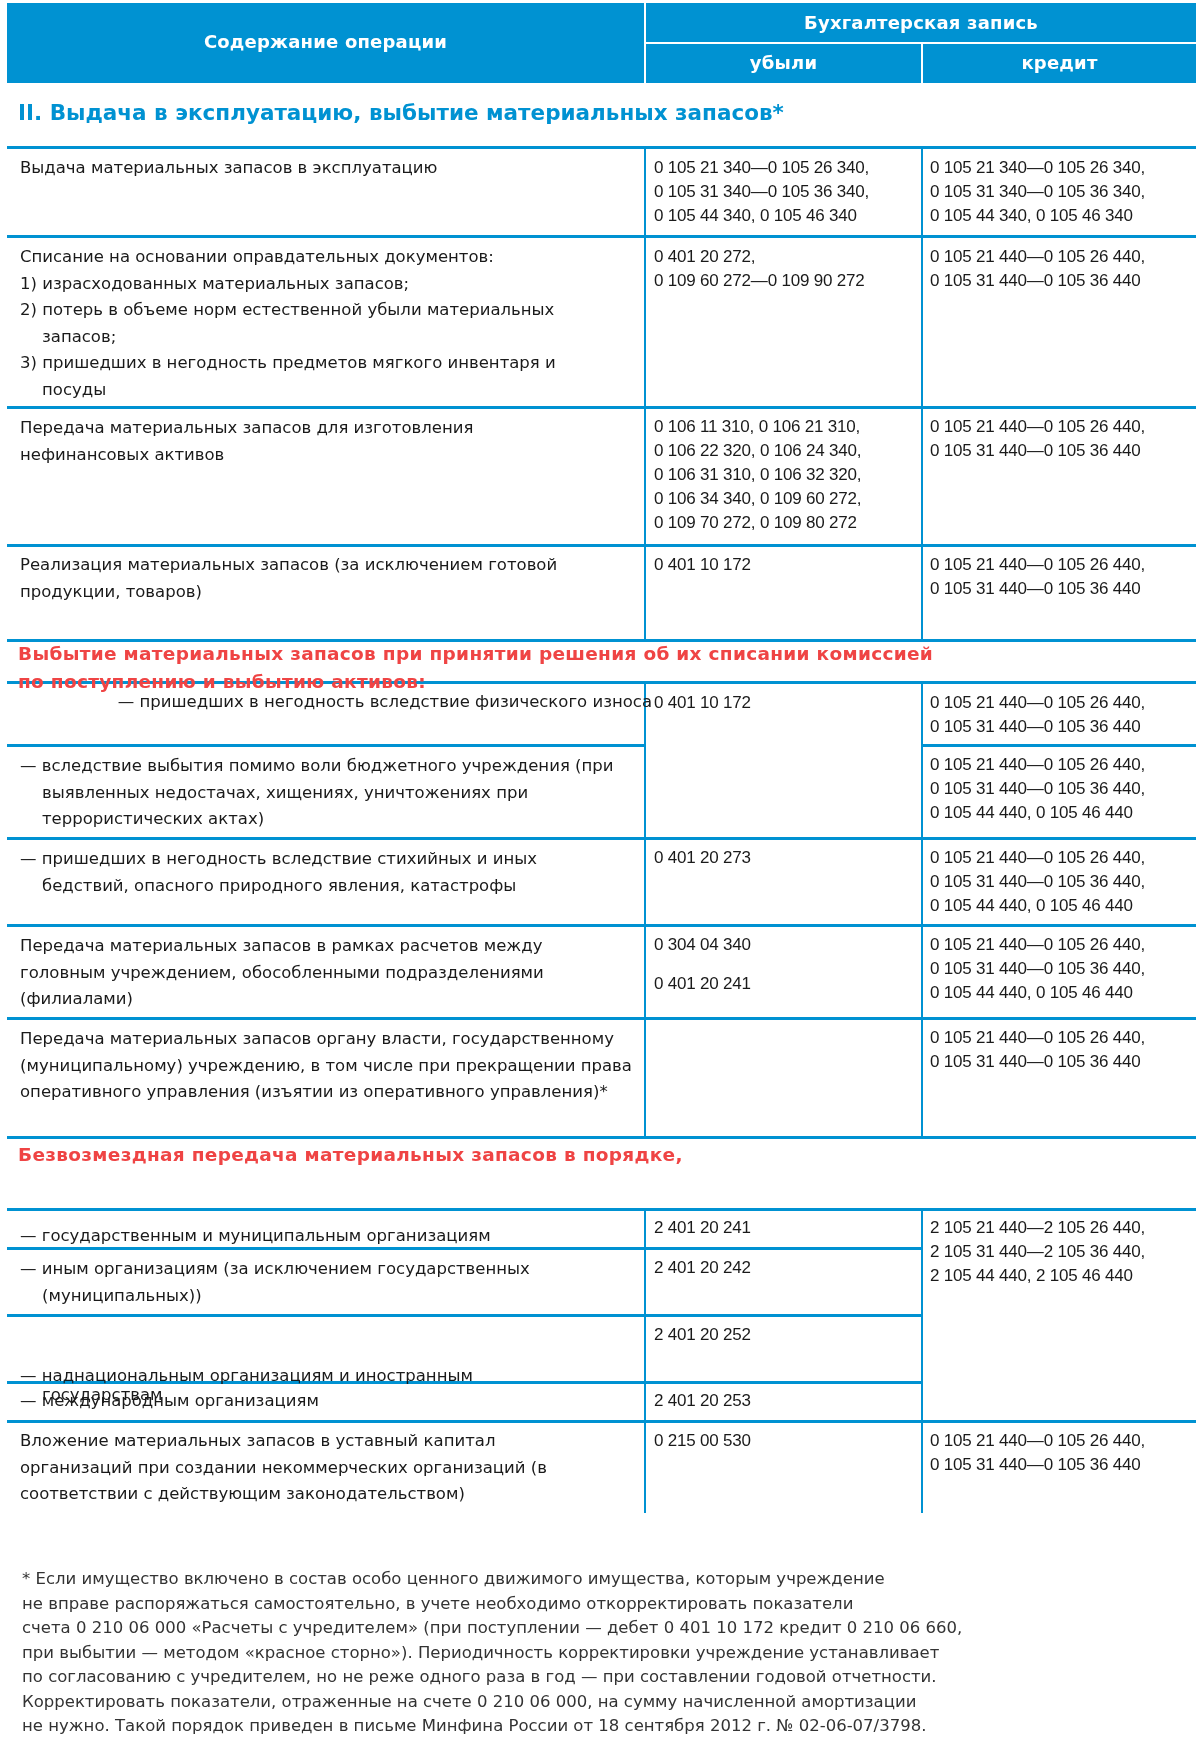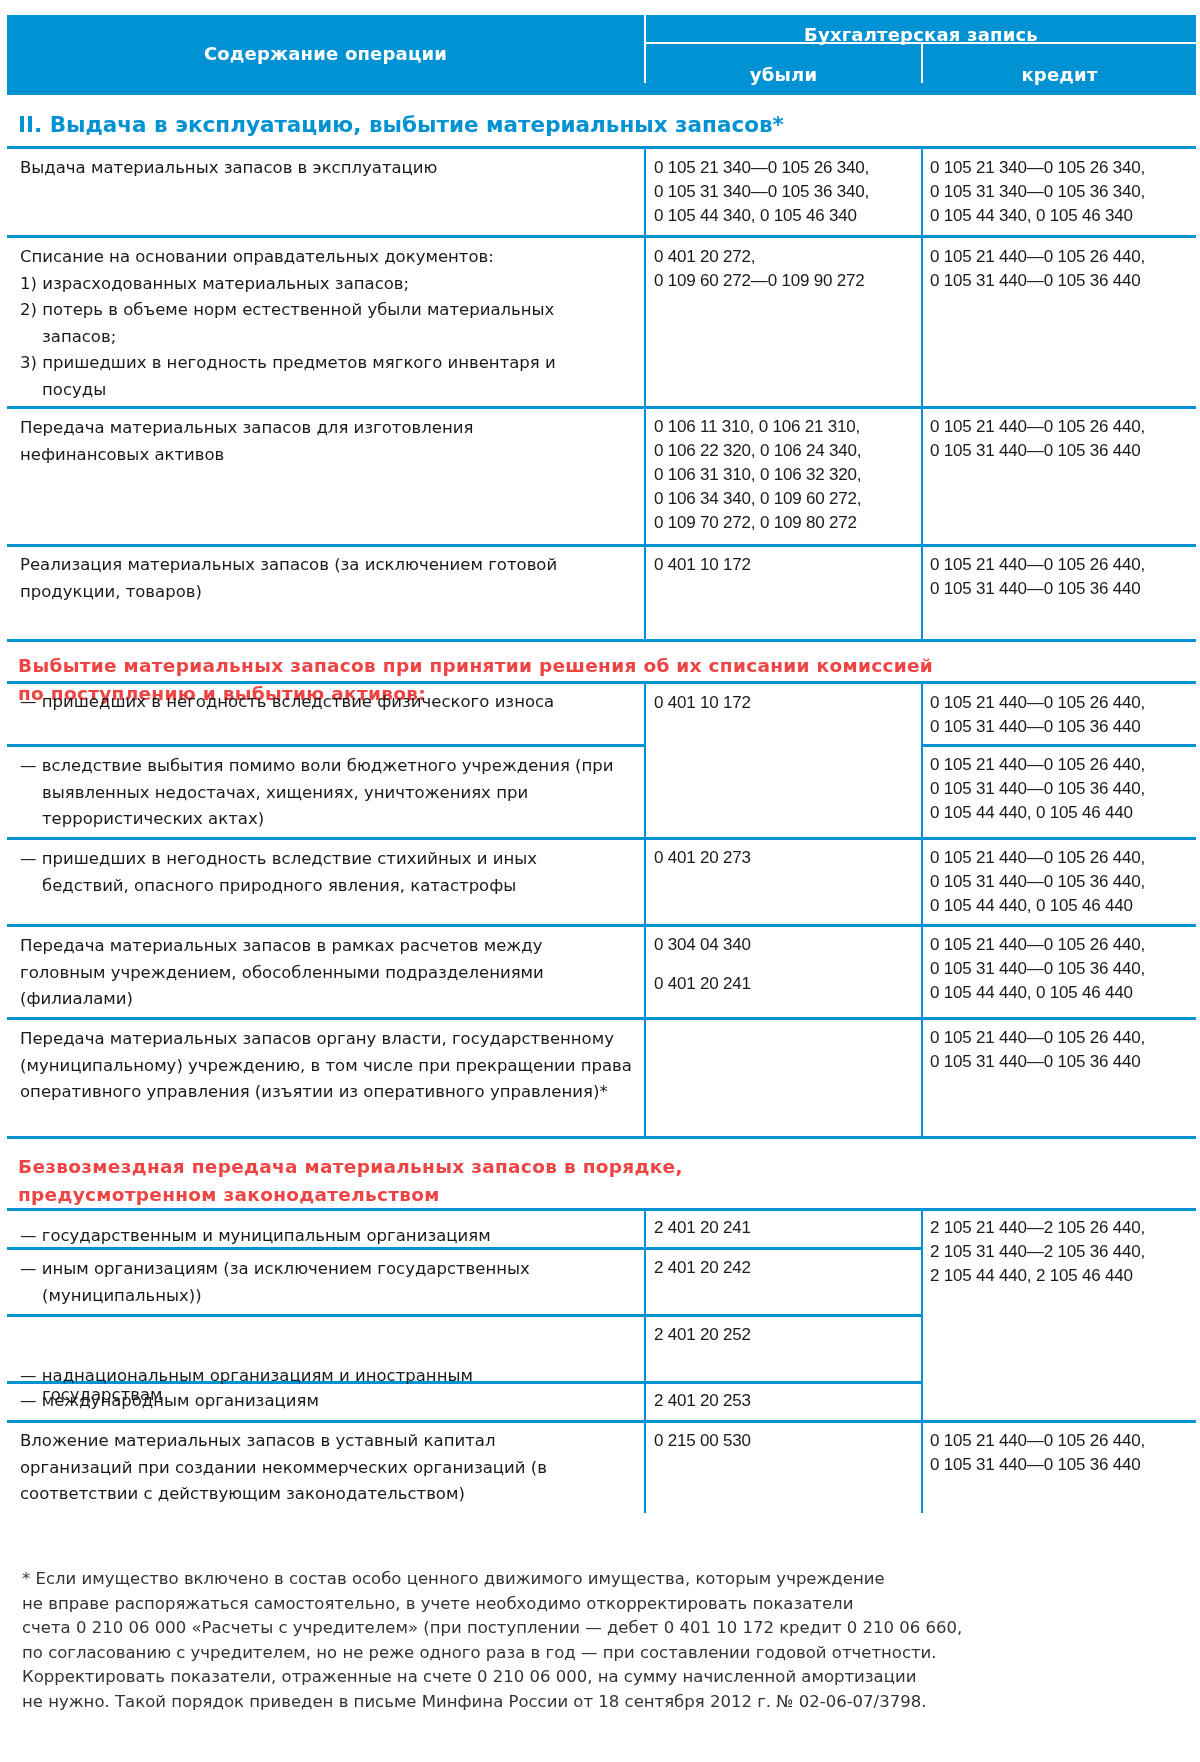--- a/index.html
+++ b/index.html
@@ -1,18 +1,18 @@
 <!DOCTYPE html>
 <html><head>
 <meta charset="utf-8">
 <style>
   html, body { margin: 0; padding: 0; background: #ffffff; }
   body { width: 1200px; height: 1762px; position: relative; overflow: hidden;
          font-family: "DejaVu Sans", "Liberation Sans", sans-serif; color: #1a1a1a; }
-  .abs { position: absolute; margin-top: 12px; }
+  .abs { position: absolute; }
   .hdr { background: #0092d2; }
   .hdr-text { color: #ffffff; font-weight: bold; font-size: 18px; text-align: center; letter-spacing: 0.2px; }
   .hline { position: absolute; height: 3px; background: #0092d2; }
   .vline { position: absolute; width: 2px; background: #0092d2; }
   .hdr-vline { position: absolute; width: 2px; background: #ffffff; }
   .hdr-hline { position: absolute; height: 2px; background: #ffffff; }
   .section-title { color: #0092d2; font-weight: bold; font-size: 21.5px; }
   .group-title { font-weight: bold; font-size: 18.5px; line-height: 28px; color: #ef4444; letter-spacing: 0.3px; }
   .cell { position: absolute; font-size: 16.5px; line-height: 24.5px; color: #1a1a1a; }
   .desc { left: 20px; width: 610px; }
@@ -114,21 +114,21 @@
 <div class="cell credit" style="top:553px;">
   <span class="line">0 105 21 440—0 105 26 440,</span>
   <span class="line">0 105 31 440—0 105 36 440</span>
 </div>
 
 <div class="abs group-title" style="left:18px; top:613px;">
   <span class="line" style="margin-top:27px;">Выбытие материальных запасов при принятии решения об их списании комиссией</span>
   <span class="line">по поступлению и выбытию активов:</span>
 </div>
 
-<div class="cell desc indent" style="top:690px; left:20px;">— пришедших в негодность вследствие физического износа</div>
+<div class="cell desc indent" style="top:690px; left:20px;text-align:right;">— пришедших в негодность вследствие физического износа</div>
 <div class="cell debit" style="top:691px;">0 401 10 172</div>
 <div class="cell credit" style="top:691px;">
   <span class="line">0 105 21 440—0 105 26 440,</span>
   <span class="line">0 105 31 440—0 105 36 440</span>
 </div>
 
 <div class="cell desc indent" style="top:753px; width:590px; line-height:26.5px;">— вследствие выбытия помимо воли бюджетного учреждения (при выявленных недостачах, хищениях, уничтожениях при террористических актах)</div>
 <div class="cell credit" style="top:753px;">
   <span class="line">0 105 21 440—0 105 26 440,</span>
   <span class="line">0 105 31 440—0 105 36 440,</span>
@@ -159,21 +159,20 @@
 <div class="cell debit" style="top:972px;">
   <span class="line">0 401 20 241</span>
 </div>
 <div class="cell credit" style="top:1026px;">
   <span class="line">0 105 21 440—0 105 26 440,</span>
   <span class="line">0 105 31 440—0 105 36 440</span>
 </div>
 
 <div class="abs group-title" style="left:18px; top:1141px;">
   <span class="line">Безвозмездная передача материальных запасов в порядке,</span>
-  <span class="line">предусмотренном законодательством</span>
 </div>
 
 <div class="cell desc indent" style="top:1224px;">— государственным и муниципальным организациям</div>
 <div class="cell debit" style="top:1216px;">2 401 20 241</div>
 
 <div class="cell desc indent" style="top:1256px; width:580px; line-height:26.5px;">— иным организациям (за исключением государственных (муниципальных))</div>
 <div class="cell debit" style="top:1256px;">2 401 20 242</div>
 
 <div class="cell desc indent" style="top:1323px; width:545px; line-height:19px;margin-top:43px;">— наднациональным организациям и иностранным государствам</div>
 <div class="cell debit" style="top:1323px;">2 401 20 252</div>
@@ -193,16 +192,17 @@
 </div>
 <div class="cell credit" style="top:1429px;">
   <span class="line">0 105 21 440—0 105 26 440,</span>
   <span class="line">0 105 31 440—0 105 36 440</span>
 </div>
 
 <div class="footnote">
   <span class="line">* Если имущество включено в состав особо ценного движимого имущества, которым учреждение</span>
   <span class="line">не вправе распоряжаться самостоятельно, в учете необходимо откорректировать показатели</span>
   <span class="line">счета 0 210 06 000 «Расчеты с учредителем» (при поступлении — дебет 0 401 10 172 кредит 0 210 06 660,</span>
+  <span class="line">при выбытии — методом «красное сторно»). Периодичность корректировки учреждение устанавливает</span>
   <span class="line">по согласованию с учредителем, но не реже одного раза в год — при составлении годовой отчетности.</span>
   <span class="line">Корректировать показатели, отраженные на счете 0 210 06 000, на сумму начисленной амортизации</span>
   <span class="line">не нужно. Такой порядок приведен в письме Минфина России от 18 сентября 2012 г. № 02-06-07/3798.</span>
 </div>
 
 </body></html>

